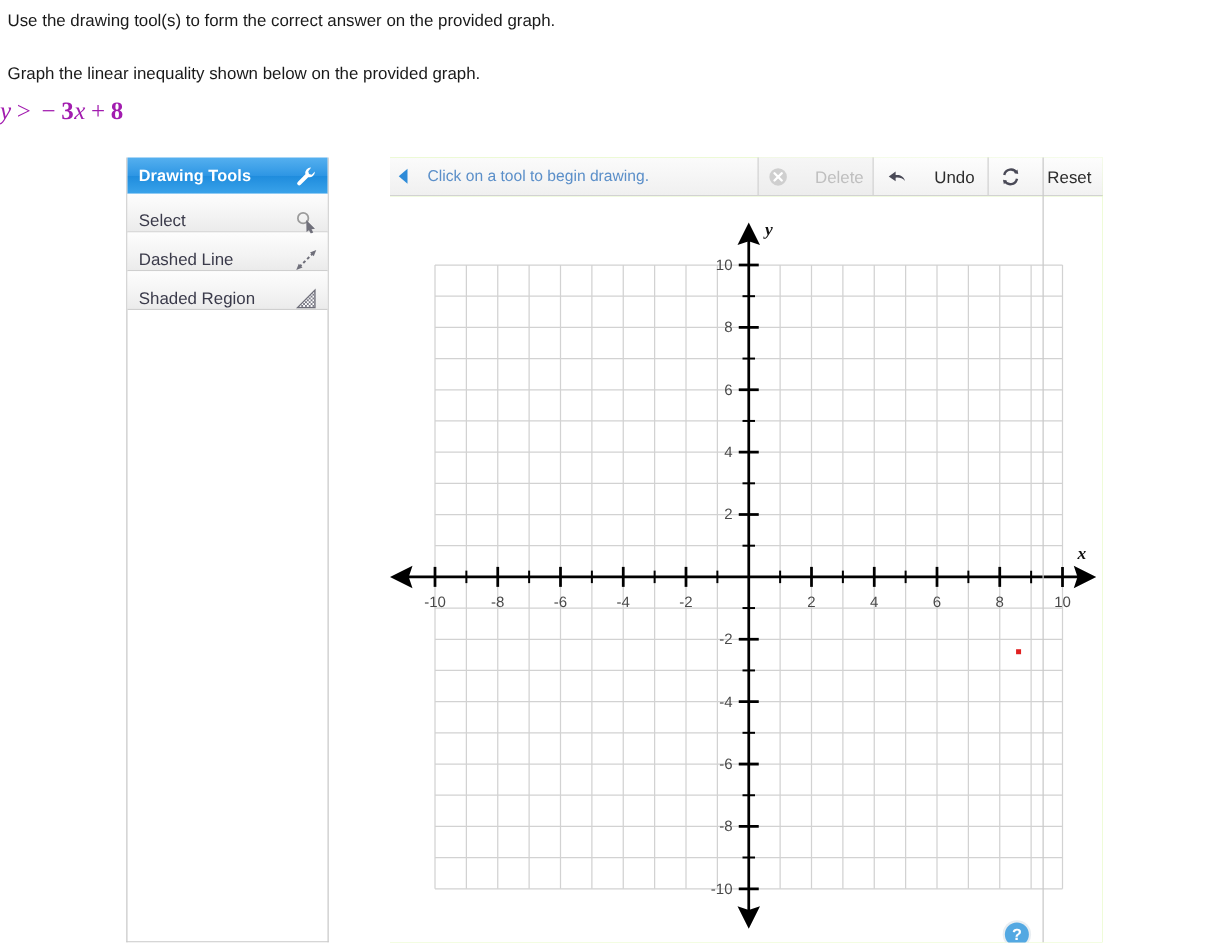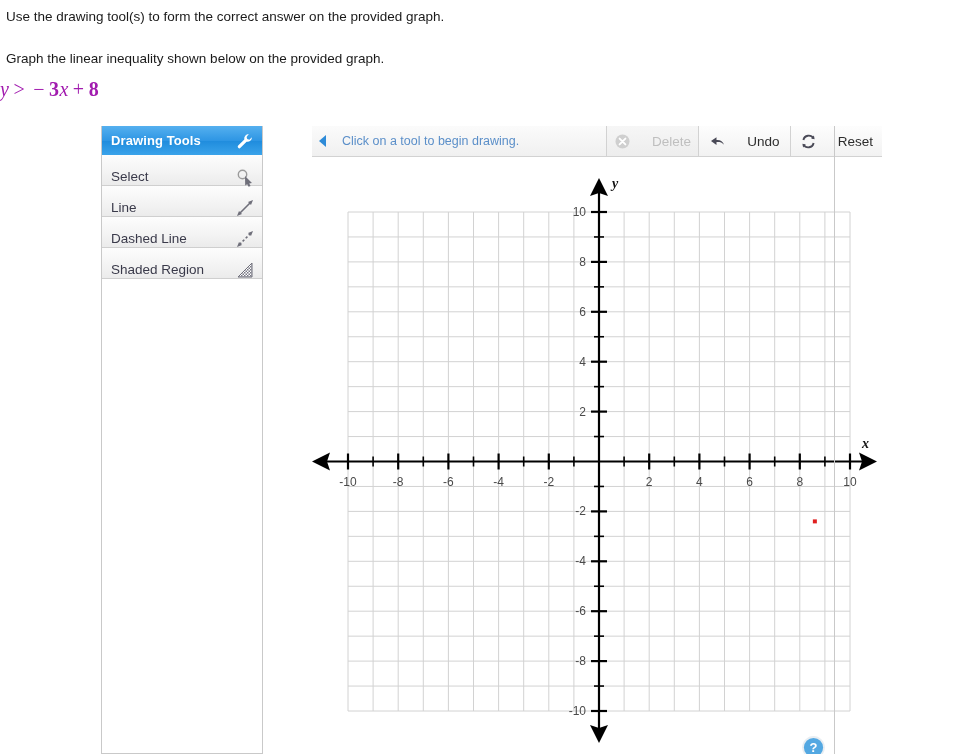--- a/index.html
+++ b/index.html
@@ -219,30 +219,20 @@
     <div class="tool-item">
       <span>Select</span>
       <span class="tool-icon">
         <svg width="20" height="20" viewBox="0 0 20 20">
           <circle cx="7.5" cy="7.5" r="4.2" fill="none" stroke="#9b9b9b" stroke-width="1.4"></circle>
           <path d="M10 9 L17 16 L14.2 16.4 L15.6 19 L13.6 19.8 L12.2 17.2 L10.2 18.6 Z" fill="#6f6f7a"></path>
         </svg>
       </span>
     </div>
 
-    <div class="tool-item">
-      <span>Line</span>
-      <span class="tool-icon">
-        <svg width="20" height="20" viewBox="0 0 20 20">
-          <line x1="4.5" y1="15.5" x2="15.5" y2="4.5" stroke="#6f6f7a" stroke-width="1.6"></line>
-          <path d="M2 18 L7 16 L4 13 Z" fill="#6f6f7a"></path>
-          <path d="M18 2 L13 4 L16 7 Z" fill="#6f6f7a"></path>
-        </svg>
-      </span>
-    </div>
 
     <div class="tool-item">
       <span>Dashed Line</span>
       <span class="tool-icon">
         <svg width="20" height="20" viewBox="0 0 20 20">
           <line x1="4.5" y1="15.5" x2="15.5" y2="4.5" stroke="#6f6f7a" stroke-width="1.6" stroke-dasharray="2.4,2"></line>
           <path d="M2 18 L7 16 L4 13 Z" fill="#6f6f7a"></path>
           <path d="M18 2 L13 4 L16 7 Z" fill="#6f6f7a"></path>
         </svg>
       </span>

